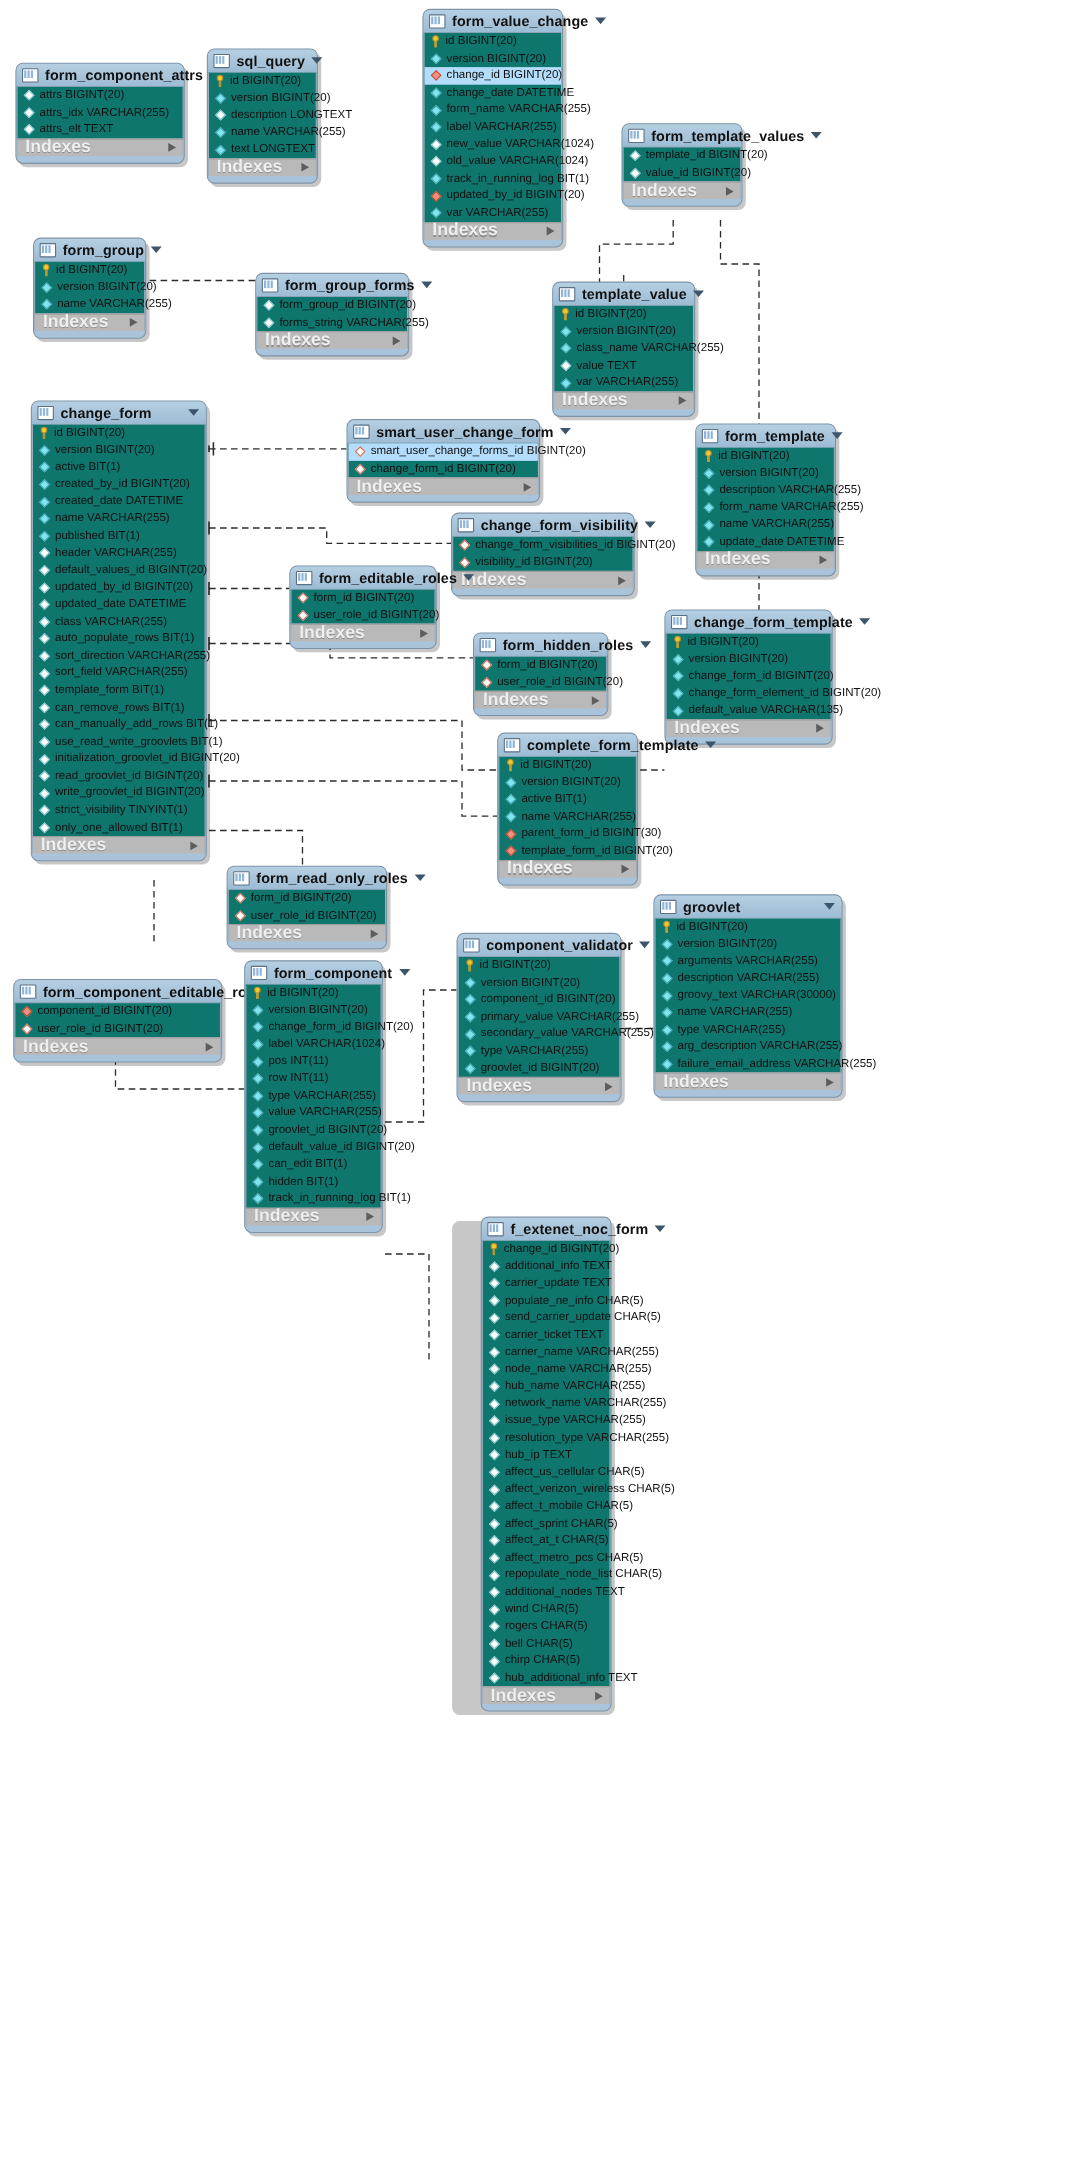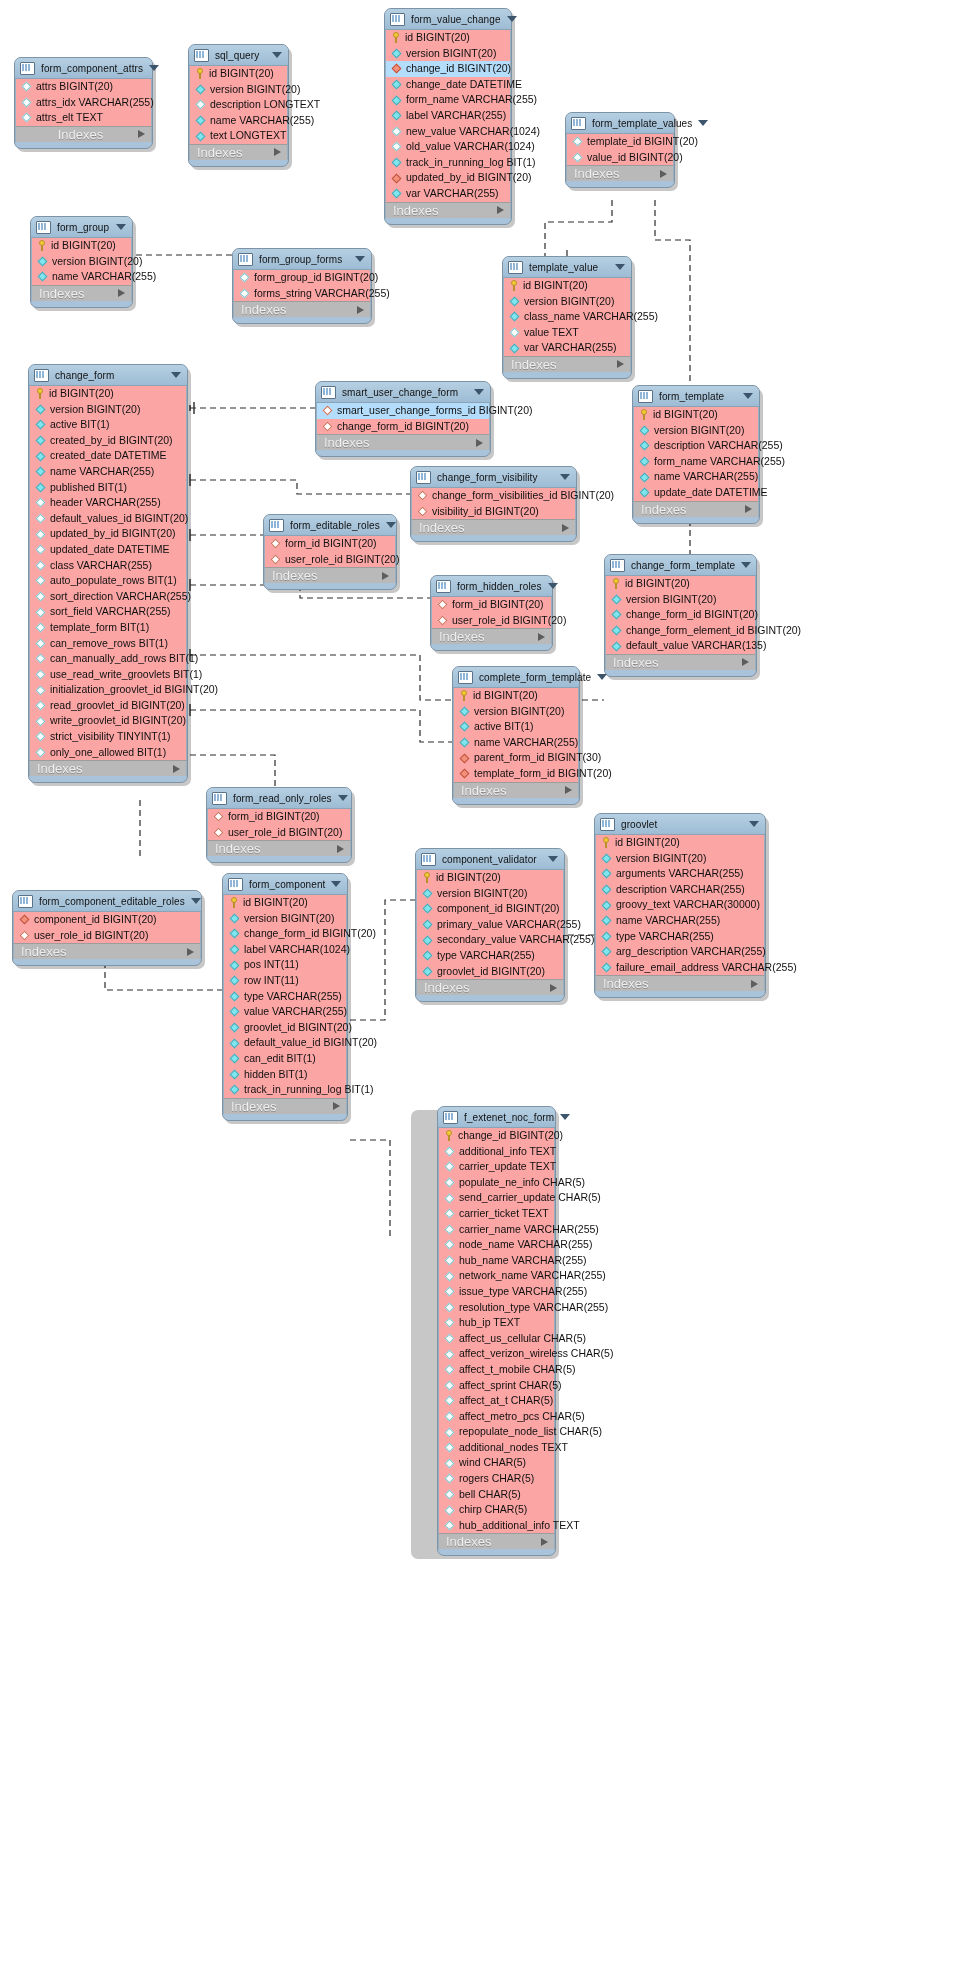--- a/index.html
+++ b/index.html
@@ -9,36 +9,36 @@
   
   .tbl{position:absolute;box-sizing:border-box;}
   .tbl .shadow{position:absolute;left:3px;top:4px;right:-3px;bottom:-3px;
        background:rgba(0,0,0,0.22);border-radius:7px;}
   .tbl .body{position:relative;border-radius:7px;background:#a9c4da;
        border:1px solid #7d93a6;padding-bottom:6px;}
   .hdr{display:flex;align-items:center;gap:6px;height:20px;padding:0 6px 0 5px;
        border-radius:6px 6px 0 0;
        background:linear-gradient(to bottom,#b6cfe2 0%,#9dbcd4 100%);
        border-bottom:1px solid #8aa3b7;}
-  .hdr .tname{font-size:10px;font-weight:normal;color:#111;letter-spacing:.1px;
+  .hdr .tname{font-size:13px;font-weight:bold;color:#111;letter-spacing:.1px;
        white-space:nowrap;flex:1;}
   .ticon{width:13px;height:11px;background:#fff;border:1px solid #5a7288;
        border-radius:1px;position:relative;flex:none;}
   .ticon:before{content:"";position:absolute;left:1px;top:1px;width:2px;height:7px;
        background:#8fb6d8;box-shadow:3px 0 0 #8fb6d8,6px 0 0 #8fb6d8;}
   .caret{width:0;height:0;border-left:5px solid transparent;border-right:5px solid transparent;
        border-top:6px solid #3c556b;flex:none;}
-  .cols{background:#fca5a5;border-left:1px solid #9aafc0;border-right:1px solid #9aafc0;}
+  .cols{background:#0f766e;border-left:1px solid #9aafc0;border-right:1px solid #9aafc0;}
   .col{display:flex;align-items:center;gap:5px;height:15.6px;padding:0 5px 0 6px;
        font-size:10.5px;color:#101010;white-space:nowrap;line-height:15.6px;}
   .col.sel{background:#b3ddfb;}
   .idx{display:flex;align-items:center;height:15px;padding:0 6px 0 7px;
        background:#b9b9b9;border-top:1px solid #9d9d9d;
        border-left:1px solid #9aafc0;border-right:1px solid #9aafc0;}
-  .idx .lbl{font-size:13px;color:#efefef;flex:1;text-shadow:0 1px 0 #8d8d8d;}
+  .idx .lbl{font-size:16px;color:#efefef;flex:1;text-shadow:0 1px 0 #8d8d8d;font-weight:bold;}
   .idx .tri{width:0;height:0;border-top:4.5px solid transparent;border-bottom:4.5px solid transparent;
        border-left:7px solid #5d5d5d;}
 
   
   .g{flex:none;width:9px;height:9px;position:relative;}
   .g.pk{width:8px;height:11px;}
   .g.pk:before{content:"";position:absolute;left:1px;top:0;width:6px;height:6px;border-radius:50%;
        background:#f3c832;border:1px solid #b8912a;box-sizing:border-box;}
   .g.pk:after{content:"";position:absolute;left:3px;top:5px;width:2px;height:6px;background:#f3c832;
        border-left:1px solid #b8912a;border-right:1px solid #b8912a;box-sizing:border-box;}
@@ -97,21 +97,21 @@
       <path d="M190,405 L190,411 M194,402 L194,414"></path>
       <path d="M186,477 L186,483 M190,474 L190,486"></path>
       <path d="M186,532 L186,538 M190,529 L190,541"></path>
       <path d="M186,582 L186,588 M190,579 L190,591"></path>
       <path d="M186,652 L186,658 M190,649 L190,661"></path>
       <path d="M186,707 L186,713 M190,704 L190,716"></path>
     </g>
   </svg>
 
   <div id="tables-layer">
-      <div class="tbl" style="left: 14px; top: 57px; width: 139px; text-align: center;">
+      <div class="tbl" style="left: 14px; top: 57px; width: 154px;">
         <div class="shadow"></div>
         <div class="body">
           <div class="hdr">
             <span class="ticon"></span>
             <span class="tname">form_component_attrs</span>
             <span class="caret"></span>
           </div>
           <div class="cols">
             <div class="col">
               <span class="g nul"></span>

